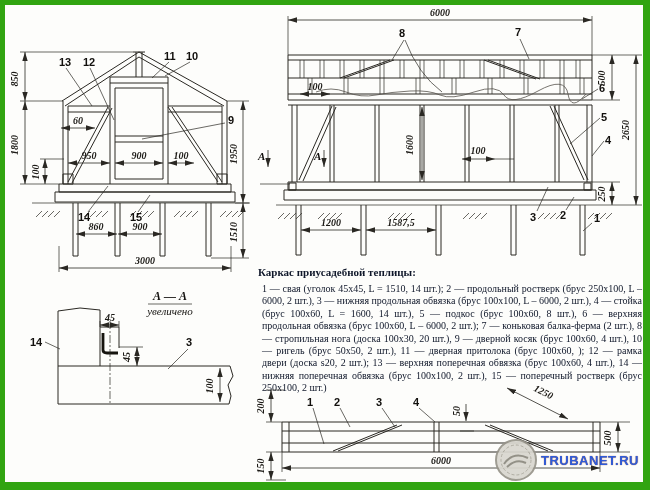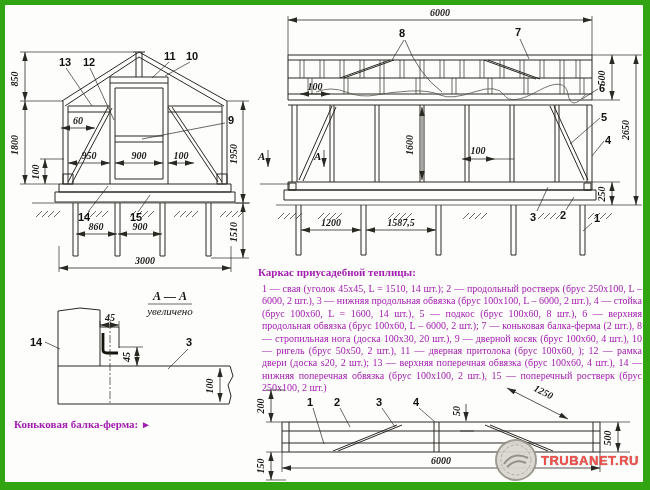--- a/index.html
+++ b/index.html
@@ -13,27 +13,27 @@
   .dm {stroke:#2a2823;stroke-width:.8;fill:none;
        marker-start:url(#ar);marker-end:url(#ar);}
   .de {stroke:#2a2823;stroke-width:.8;fill:none;marker-end:url(#ar);}
   .dd {stroke:#2a2823;stroke-width:.7;fill:none;stroke-dasharray:8 2 2 2;}
   .wv {stroke:#55524b;stroke-width:.8;fill:none;}
   text.dim{font:italic bold 10px "Liberation Serif",serif;fill:#1c1a16;}
   text.num{font:bold 11px "Liberation Sans",sans-serif;fill:#12100d;}
   text.sec{font:italic bold 11px "Liberation Serif",serif;fill:#12100d;}
   text.ttl{font:italic bold 12px "Liberation Serif",serif;fill:#12100d;}
   text.sub{font:italic 11px "Liberation Serif",serif;fill:#12100d;}
-  .textblock{position:absolute;color:#a21caf;}
+  .textblock{position:absolute;color:#0f172a;}
   .textblock h4{margin:0 0 2px 0;font:bold 11px/13px "Liberation Serif",serif;}
   .textblock p{margin:4px;font:10px/12.4px "Liberation Serif",serif;text-align:justify;}
   .ridge-title-arrow{font-size:10px;}
   .watermark{position:absolute;left:494px;top:438px;z-index:30;display:flex;
              align-items:center;gap:3px;opacity:.92;}
-  .wm-text{font:bold 13px "Liberation Sans",sans-serif;color:#ef4444;
+  .wm-text{font:bold 13px "Liberation Sans",sans-serif;color:#1d4ed8;
            letter-spacing:.5px;text-shadow:0 0 1px #7e2f12;}
 </style>
 </head>
 <body>
 
 <div class="page">
   <div class="frame"></div>
 
   <svg width="0" height="0">
     <defs>
@@ -217,24 +217,20 @@
       <text class="dim" x="211" y="102" text-anchor="middle" transform="rotate(-90 211 102)">100</text>
     </g>
     <g>
       <path class="th" d="M43,58 L58,65 M186,65 L166,85"></path>
       <text class="num" x="28" y="62">14</text>
       <text class="num" x="184" y="62">3</text>
     </g>
   </svg>
 
   <div class="textblock" style="left:14px;top:418px;width:250px;">
-    <h4>
-      <span>Коньковая балка-ферма:</span>
-      <span class="ridge-title-arrow">►</span>
-    </h4>
   </div>
 
   <svg style="left:258px;top:374px" width="390" height="114" viewBox="0 0 390 114">
     <g>
       <path class="s" d="M24,48 H342 M24,57 H342 M24,69 H342 M24,78 H342 M24,48 V78 M31,48 V78 M335,48 V78 M342,48 V78"></path>
       <path class="s" d="M176,48 V78 M181,48 V78"></path>
       <path class="s" d="M75,77 L139,51 M80,77 L144,51 M227,51 L290,77 M232,51 L295,77"></path>
     </g>
     <g>
       <path class="th" d="M8,16 H26 M8,48 H24 M8,78 H24 M8,106 H28 M24,78 V98 M342,78 V98 M342,48 H372 M342,78 H372 M202,57 H216"></path>

